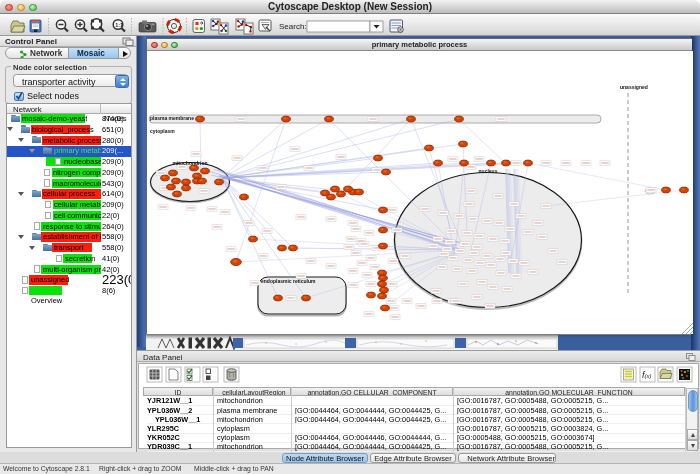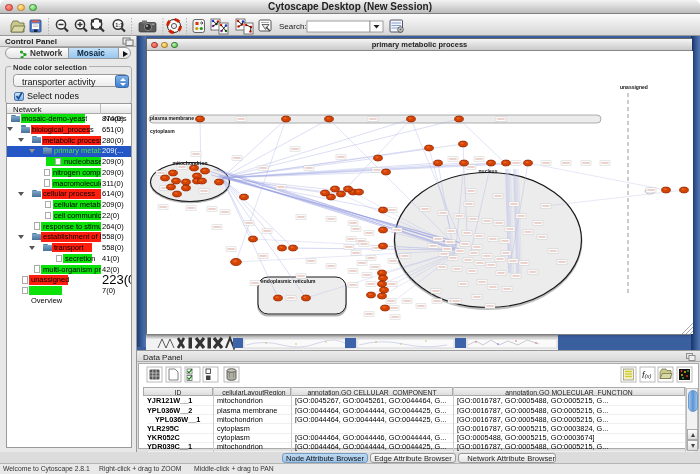--- a/index.html
+++ b/index.html
@@ -682,21 +682,21 @@
 <div style="position:absolute;left:48px;top:157.9px;width:6px;height:7.5px;background:#fff;border:0.5px solid #aaa"></div>
 <div style="position:absolute;left:57px;top:157.1px;height:9.45px;line-height:9.45px;font-size:7.5px;max-width:37px;overflow:hidden;white-space:nowrap;color:#000">nucleobase-</div>
 <div style="position:absolute;left:95px;top:157.1px;height:9.45px;line-height:9.45px;font-size:7.5px;color:#000">209(0)</div>
 <div style="position:absolute;left:45px;top:167.9px;width:49px;height:9.25px;background:#0ae20a"></div>
 <div style="position:absolute;left:37px;top:168.6px;width:6px;height:7.5px;background:#fff;border:0.5px solid #aaa"></div>
 <div style="position:absolute;left:46px;top:167.8px;height:9.45px;line-height:9.45px;font-size:7.5px;max-width:48px;overflow:hidden;white-space:nowrap;color:#000">nitrogen compo</div>
 <div style="position:absolute;left:95px;top:167.8px;height:9.45px;line-height:9.45px;font-size:7.5px;color:#000">209(0)</div>
 <div style="position:absolute;left:45px;top:178.7px;width:49px;height:9.25px;background:#0ae20a"></div>
 <div style="position:absolute;left:37px;top:179.4px;width:6px;height:7.5px;background:#fff;border:0.5px solid #aaa"></div>
 <div style="position:absolute;left:46px;top:178.6px;height:9.45px;line-height:9.45px;font-size:7.5px;max-width:48px;overflow:hidden;white-space:nowrap;color:#000">macromolecule</div>
-<div style="position:absolute;left:95px;top:178.6px;height:9.45px;line-height:9.45px;font-size:7.5px;color:#000">311(0)</div>
+<div style="position:absolute;left:95px;top:178.6px;height:9.45px;line-height:9.45px;font-size:7.5px;color:#000">543(0)</div>
 <div style="position:absolute;left:11px;top:191.9px;width:0;height:0;border-left:3px solid transparent;border-right:3px solid transparent;border-top:4.2px solid #555"></div>
 <div style="position:absolute;left:35px;top:189.4px;width:59px;height:9.25px;background:#ff1e0d"></div>
 <div style="position:absolute;left:25px;top:189.8px;width:4.5px;height:1.8px;background:#55809f;border-radius:1px 1px 0 0"></div>
           <div style="position:absolute;left:25px;top:191.1px;width:8.5px;height:6px;background:linear-gradient(#7aa7c9,#4a7099);border-radius:0.5px"></div>
 <div style="position:absolute;left:36px;top:189.3px;height:9.45px;line-height:9.45px;font-size:7.5px;max-width:58px;overflow:hidden;white-space:nowrap;color:#000">cellular process</div>
 <div style="position:absolute;left:95px;top:189.3px;height:9.45px;line-height:9.45px;font-size:7.5px;color:#000">614(0)</div>
 <div style="position:absolute;left:46px;top:200.2px;width:48px;height:9.25px;background:#0ae20a"></div>
 <div style="position:absolute;left:38px;top:200.9px;width:6px;height:7.5px;background:#fff;border:0.5px solid #aaa"></div>
 <div style="position:absolute;left:47px;top:200.1px;height:9.45px;line-height:9.45px;font-size:7.5px;max-width:47px;overflow:hidden;white-space:nowrap;color:#000">cellular metabo</div>
 <div style="position:absolute;left:95px;top:200.1px;height:9.45px;line-height:9.45px;font-size:7.5px;color:#000">209(0)</div>
@@ -728,21 +728,21 @@
 <div style="position:absolute;left:27px;top:265.4px;width:6px;height:7.5px;background:#fff;border:0.5px solid #aaa"></div>
 <div style="position:absolute;left:36px;top:264.6px;height:9.45px;line-height:9.45px;font-size:7.5px;max-width:58px;overflow:hidden;white-space:nowrap;color:#000">multi-organism pro</div>
 <div style="position:absolute;left:95px;top:264.6px;height:9.45px;line-height:9.45px;font-size:7.5px;color:#000">42(0)</div>
 <div style="position:absolute;left:22px;top:275.4px;width:39px;height:9.25px;background:#ff1e0d"></div>
 <div style="position:absolute;left:15px;top:276.1px;width:6px;height:7.5px;background:#fff;border:0.5px solid #aaa"></div>
 <div style="position:absolute;left:24px;top:275.4px;height:9.45px;line-height:9.45px;font-size:7.5px;max-width:70px;overflow:hidden;white-space:nowrap;color:#000">unassigned</div>
 <div style="position:absolute;left:95px;top:275.4px;height:9.45px;line-height:9.45px;font-size:13px;color:#000">223(0)</div>
 <div style="position:absolute;left:22px;top:286.2px;width:33px;height:9.25px;background:#0ae20a"></div>
 <div style="position:absolute;left:15px;top:286.9px;width:6px;height:7.5px;background:#fff;border:0.5px solid #aaa"></div>
 <div style="position:absolute;left:24px;top:296px;height:9.45px;line-height:9.45px;font-size:7.5px;max-width:70px;overflow:hidden;white-space:nowrap;color:#000">Overview</div>
-<div style="position:absolute;left:95px;top:286.1px;height:9.45px;line-height:9.45px;font-size:7.5px;color:#000">7(0)</div>
+<div style="position:absolute;left:95px;top:286.1px;height:9.45px;line-height:9.45px;font-size:7.5px;color:#000">8(6)</div>
   </div>
  </div>
 </div>
 
 <div class="abs" style="left:137px;top:350px;width:563px;height:102px;background:#e0e0e0">
  <div class="abs" style="left:0;top:0;width:563px;height:12px;background:linear-gradient(#ececec,#d8d8d8);border-top:1px solid #999;border-bottom:1px solid #aaa">
    <span class="abs" style="left:6px;top:1.5px;font-size:8px;color:#222">Data Panel</span>
    <svg class="abs" style="left:549px;top:2px" width="10" height="8">
           <rect x="0.5" y="0.5" width="6" height="5" fill="none" stroke="#888" stroke-width="0.9"></rect>
           <rect x="3" y="2.5" width="6" height="5" fill="#eee" stroke="#888" stroke-width="0.9"></rect>
@@ -800,21 +800,20 @@
           <circle cx="544" cy="14" r="0.9" fill="#3a3"></circle>
    </svg>
 
    <div class="abs" style="left:4px;top:23px;width:553px;height:66px;overflow:hidden">
 <div style="position:absolute;left:0px;top:0;width:70px;height:9px;background:linear-gradient(#f2f2f2,#ddd);border:0.5px solid #aaa;font-size:6.8px;line-height:9px;text-align:center;color:#222;white-space:nowrap;overflow:hidden">ID</div>
 <div style="position:absolute;left:70px;top:0;width:78px;height:9px;background:linear-gradient(#f2f2f2,#ddd);border:0.5px solid #aaa;font-size:6.8px;line-height:9px;text-align:center;color:#222;white-space:nowrap;overflow:hidden">_cellularLayoutRegion</div>
 <div style="position:absolute;left:148px;top:0;width:162px;height:9px;background:linear-gradient(#f2f2f2,#ddd);border:0.5px solid #aaa;font-size:6.8px;line-height:9px;text-align:center;color:#222;white-space:nowrap;overflow:hidden">annotation.GO CELLULAR_COMPONENT</div>
 <div style="position:absolute;left:310px;top:0;width:232px;height:9px;background:linear-gradient(#f2f2f2,#ddd);border:0.5px solid #aaa;font-size:6.8px;line-height:9px;text-align:center;color:#222;white-space:nowrap;overflow:hidden">annotation.GO MOLECULAR_FUNCTION</div>
 <div style="position:absolute;left:4px;top:9.3px;width:64px;height:9.2px;font-size:7.3px;font-weight:bold;line-height:9.2px;color:#000;white-space:nowrap;overflow:hidden">YJR121W__1</div>
 <div style="position:absolute;left:74px;top:9.3px;width:72px;height:9.2px;font-size:7.3px;font-weight:normal;line-height:9.2px;color:#000;white-space:nowrap;overflow:hidden">mitochondrion</div>
-<div style="position:absolute;left:152px;top:9.3px;width:156px;height:9.2px;font-size:7.3px;font-weight:normal;line-height:9.2px;color:#000;white-space:nowrap;overflow:hidden">[GO:0045267, GO:0045261, GO:0044464, G...</div>
 <div style="position:absolute;left:314px;top:9.3px;width:226px;height:9.2px;font-size:7.3px;font-weight:normal;line-height:9.2px;color:#000;white-space:nowrap;overflow:hidden">[GO:0016787, GO:0005488, GO:0005215, G...</div>
 <div style="position:absolute;left:5px;top:18.0px;width:547px;height:0.5px;background:#efefef"></div>
 <div style="position:absolute;left:4px;top:18.5px;width:64px;height:9.2px;font-size:7.3px;font-weight:bold;line-height:9.2px;color:#000;white-space:nowrap;overflow:hidden">YPL036W__2</div>
 <div style="position:absolute;left:74px;top:18.5px;width:72px;height:9.2px;font-size:7.3px;font-weight:normal;line-height:9.2px;color:#000;white-space:nowrap;overflow:hidden">plasma membrane</div>
 <div style="position:absolute;left:152px;top:18.5px;width:156px;height:9.2px;font-size:7.3px;font-weight:normal;line-height:9.2px;color:#000;white-space:nowrap;overflow:hidden">[GO:0044464, GO:0044444, GO:0044425, G...</div>
 <div style="position:absolute;left:314px;top:18.5px;width:226px;height:9.2px;font-size:7.3px;font-weight:normal;line-height:9.2px;color:#000;white-space:nowrap;overflow:hidden">[GO:0016787, GO:0005488, GO:0005215, G...</div>
 <div style="position:absolute;left:5px;top:27.2px;width:547px;height:0.5px;background:#efefef"></div>
 <div style="position:absolute;left:12px;top:27.7px;width:64px;height:9.2px;font-size:7.3px;font-weight:bold;line-height:9.2px;color:#000;white-space:nowrap;overflow:hidden">YPL036W__1</div>
 <div style="position:absolute;left:74px;top:27.7px;width:72px;height:9.2px;font-size:7.3px;font-weight:normal;line-height:9.2px;color:#000;white-space:nowrap;overflow:hidden">mitochondrion</div>
 <div style="position:absolute;left:152px;top:27.7px;width:156px;height:9.2px;font-size:7.3px;font-weight:normal;line-height:9.2px;color:#000;white-space:nowrap;overflow:hidden">[GO:0044464, GO:0044444, GO:0044425, G...</div>

